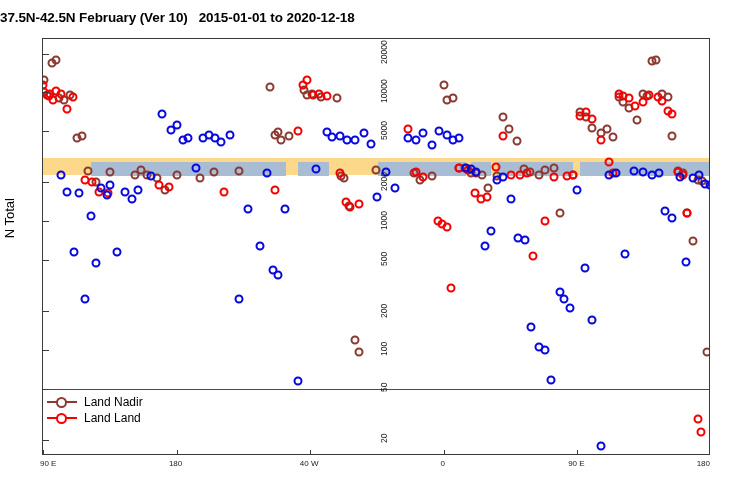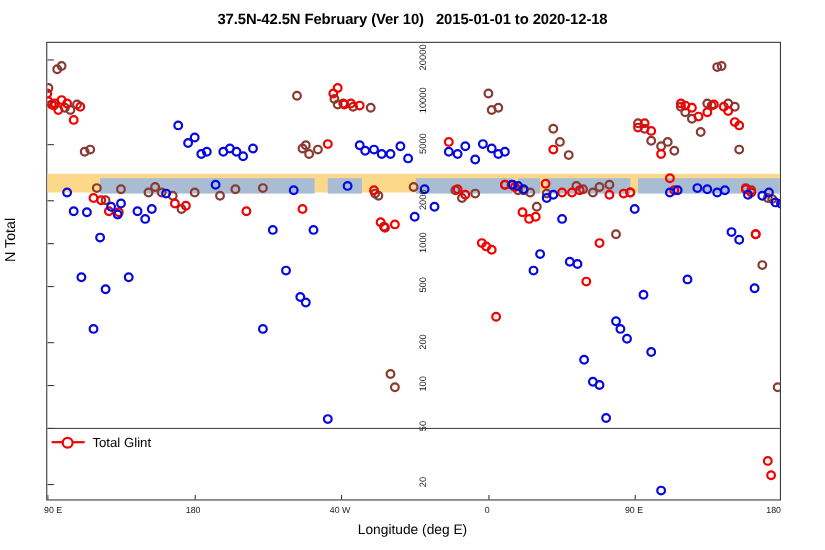--- a/index.html
+++ b/index.html
@@ -1,21 +1,21 @@
 <!DOCTYPE html>
 <html><head>
 <meta charset="utf-8">
 <style>
   html,body{margin:0;padding:0;background:#ffffff;}
   body{width:750px;height:500px;overflow:hidden;
        font-family:"Liberation Sans","DejaVu Sans",sans-serif;color:#000;}
   #root{position:relative;width:750px;height:500px;}
 
   #chart-title{
-    position:absolute;left:0;top:10px;width:750px;text-align:center;
+    position:absolute;left:0;top:10px;width:750px;text-align:left;
     font-size:13.5px;font-weight:bold;letter-spacing:-0.1px;white-space:pre;
   }
 
   
   #plot-frame{
     position:absolute;left:42px;top:38px;width:668px;height:417px;
     border:1.3px solid #3a3a3a;box-sizing:border-box;background:#fff;
     overflow:hidden;
   }
 
@@ -359,22 +359,28 @@
       <div class="xlab" style="left: 175.6px; top: 459px; transform: translateX(-50%);">180</div>
       <div class="xlab" style="left: 309.2px; top: 459px; transform: translateX(-50%);">40 W</div>
       <div class="xlab" style="left: 442.8px; top: 459px; transform: translateX(-50%);">0</div>
       <div class="xlab" style="left: 576.4px; top: 459px; transform: translateX(-50%);">90 E</div>
       <div class="xlab" style="left: 710px; top: 459px; transform: translateX(-100%);">180</div>
     </div>
 
   <div id="legend">
       <div class="leg-row">
         <span class="leg-mark">
+          <span class="leg-line" style="background: rgb(139, 58, 50);"></span>
+          <span class="leg-dot" style="border: 2.2px solid rgb(139, 58, 50);"></span>
+        </span>
+        <span class="leg-text">Land Nadir</span>
+      </div>
+      <div class="leg-row">
+        <span class="leg-mark">
           <span class="leg-line" style="background: rgb(244, 0, 0);"></span>
           <span class="leg-dot" style="border: 2.2px solid rgb(244, 0, 0);"></span>
         </span>
-        <span class="leg-text">Total Glint</span>
+        <span class="leg-text">Land Land</span>
       </div>
     </div>
 
-  <div id="xlabel">Longitude (deg E)</div>
 
 </div>
 
 </body></html>

